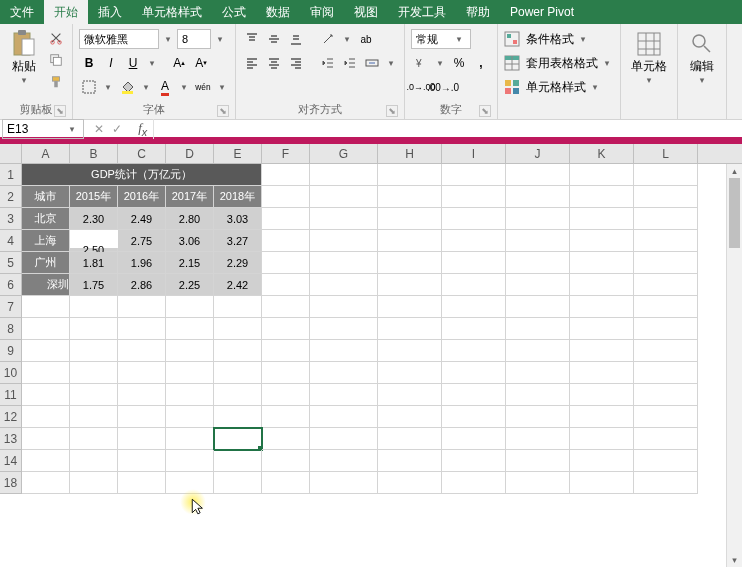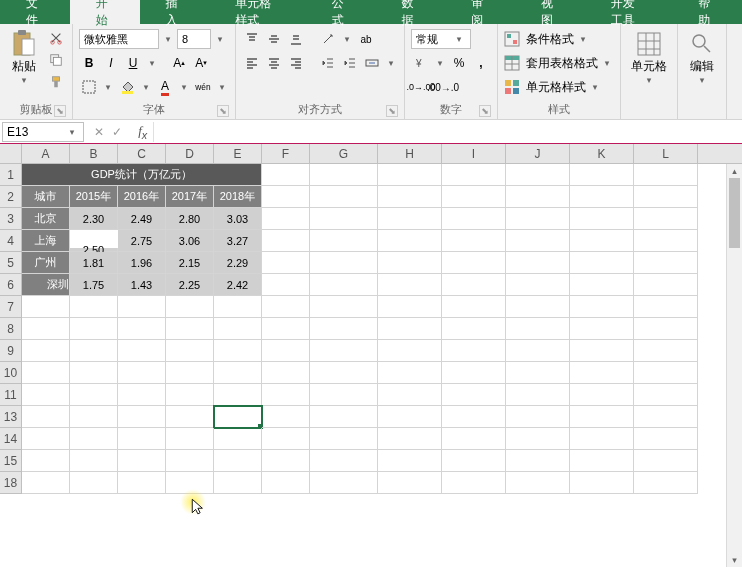--- a/index.html
+++ b/index.html
@@ -1,19 +1,19 @@
 <!DOCTYPE html>
 <html><head>
 <meta charset="utf-8">
 <style>
 * { margin: 0; padding: 0; box-sizing: border-box; font-family: "Microsoft YaHei", sans-serif; }
 body { background: #fff; font-size: 12px; overflow: hidden; width: 742px; height: 567px; }
 
 .tabs { background: #2b7d4b; height: 24px; display: flex; align-items: center; color: #fff; }
-.tab { padding: 0 26px; height: 100%; display: flex; align-items: center; cursor: pointer; font-size: 12px; }
+.tab { padding: 0 10px; height: 100%; display: flex; align-items: center; cursor: pointer; font-size: 12px; }
 .tab.active { background: #f1f1f1; color: #2b7d4b; }
 .tabs-right { margin-left: auto; display: flex; align-items: center; padding-right: 8px; gap: 12px; }
 .tabs-right span { display: flex; align-items: center; gap: 4px; }
 
 .ribbon { background: #f1f1f1; height: 96px; display: flex; border-bottom: 1px solid #d4d4d4; }
 .group { border-right: 1px solid #d4d4d4; padding: 4px 6px 2px; display: flex; flex-direction: column; position: relative; }
 .group-label { text-align: center; font-size: 11px; color: #666; margin-top: auto; padding-top: 2px; position: relative; }
 .group-label .launcher { position: absolute; right: 0; bottom: 0; font-size: 9px; color: #999; border: 1px solid #ccc; width: 12px; height: 12px; line-height: 10px; text-align: center; }
 .group-body { display: flex; gap: 4px; }
 
@@ -22,21 +22,21 @@
 .btn-small { width: 20px; height: 20px; display: flex; align-items: center; justify-content: center; cursor: pointer; font-size: 12px; text-align: right; }
 .row { display: flex; align-items: center; gap: 2px; height: 22px; }
 .stack { display: flex; flex-direction: column; gap: 2px; }
 
 .fontname { border: 1px solid #c0c0c0; background: #fff; height: 20px; width: 80px; padding: 0 4px; display: flex; align-items: center; font-size: 11px; }
 .fontsize { border: 1px solid #c0c0c0; background: #fff; height: 20px; width: 34px; padding: 0 4px; display: flex; align-items: center; font-size: 11px; }
 .dd { width: 14px; text-align: center; color: #666; font-size: 9px; }
 
 .numfmt { border: 1px solid #c0c0c0; background: #fff; height: 20px; width: 60px; padding: 0 4px; display: flex; align-items: center; justify-content: space-between; font-size: 11px; }
 
-.namebox-row { height: 24px; border-bottom: 1px solid #be185d; display: flex; align-items: center; background: #fff; }
+.namebox-row { height: 24px; border-bottom: 7px solid #be185d; display: flex; align-items: center; background: #fff; }
 .namebox { border: 1px solid #c0c0c0; width: 82px; height: 20px; margin-left: 2px; padding: 0 4px; display: flex; align-items: center; justify-content: space-between; font-size: 12px; }
 .fx-btns { display: flex; gap: 8px; padding: 0 10px; color: #999; }
 .fx-label { font-style: italic; font-family: serif; font-size: 13px; padding: 0 6px; color: #555; }
 .formula-bar { flex: 1; height: 20px; border-left: 1px solid #e0e0e0; }
 
 .grid-wrap { position: relative; height: 423px; overflow: hidden; }
 .colhdrs { display: flex; background: #e6e6e6; border-bottom: 1px solid #c0c0c0; height: 20px; }
 .corner { width: 22px; border-right: 1px solid #c0c0c0; background: #e6e6e6; }
 .colhdr { border-right: 1px solid #c0c0c0; text-align: center; line-height: 20px; color: #555; font-size: 12px; background: #e6e6e6; }
 .rowhdr { width: 22px; border-right: 1px solid #c0c0c0; border-bottom: 1px solid #c0c0c0; text-align: center; color: #555; font-size: 12px; background: #e6e6e6; display: flex; align-items: center; justify-content: center; }
@@ -66,20 +66,21 @@
   <div class="tab">文件</div>
   <div class="tab active">开始</div>
   <div class="tab">插入</div>
   <div class="tab">单元格样式</div>
   <div class="tab">公式</div>
   <div class="tab">数据</div>
   <div class="tab">审阅</div>
   <div class="tab">视图</div>
   <div class="tab">开发工具</div>
   <div class="tab">帮助</div>
+  <div class="tab">Power Pivot</div>
 </div>
 
 <div class="ribbon">
 
   <div class="group">
     <div class="group-body">
       <div class="btn-big">
         <div class="ico">
             <svg width="26" height="30" viewBox="0 0 26 30">
               <rect x="3" y="4" width="16" height="22" fill="#c9a86a" stroke="#996"></rect>
@@ -279,21 +280,20 @@
         <svg width="16" height="16">
             <rect x="1" y="1" width="6" height="6" fill="#e8b84a"></rect>
             <rect x="9" y="1" width="6" height="6" fill="#5a9"></rect>
             <rect x="1" y="9" width="6" height="6" fill="#e77"></rect>
             <rect x="9" y="9" width="6" height="6" fill="#48a"></rect>
           </svg>
         <span style="margin-left:4px">单元格样式</span>
           <span class="dd">▾</span>
       </div>
     </div>
-    <div class="group-label"><span>样式</span></div>
   </div>
 
   <div class="group">
     <div class="btn-big">
       <div class="ico">
           <svg width="26" height="26">
             <rect x="2" y="2" width="22" height="22" fill="none" stroke="#888"></rect>
             <path d="M2 10h22M2 18h22M10 2v22M18 2v22" stroke="#888"></path>
           </svg>
         </div>
@@ -416,21 +416,21 @@
         <div class="cell" style="width: 64px;"></div>
         <div class="cell" style="width: 64px;"></div>
         <div class="cell" style="width: 64px;"></div>
         <div class="cell" style="width: 64px;"></div>
         <div class="cell" style="width: 64px;"></div>
       </div>
       <div class="gridrow">
         <div class="rowhdr">6</div>
         <div class="cell city-cell" style="width: 48px; padding-left: 25px;">深圳</div>
         <div class="cell data-cell" style="width: 48px;">1.75</div>
-        <div class="cell data-cell" style="width: 48px;">1.43</div>
+        <div class="cell data-cell" style="width: 48px;">2.86</div>
         <div class="cell data-cell" style="width: 48px;">2.25</div>
         <div class="cell data-cell" style="width: 48px;">2.42</div>
         <div class="cell" style="width: 48px;"></div>
         <div class="cell" style="width: 68px;"></div>
         <div class="cell" style="width: 64px;"></div>
         <div class="cell" style="width: 64px;"></div>
         <div class="cell" style="width: 64px;"></div>
         <div class="cell" style="width: 64px;"></div>
         <div class="cell" style="width: 64px;"></div>
       </div>
@@ -503,51 +503,51 @@
         <div class="cell" style="width: 48px;"></div>
         <div class="cell" style="width: 48px;"></div>
         <div class="cell" style="width: 68px;"></div>
         <div class="cell" style="width: 64px;"></div>
         <div class="cell" style="width: 64px;"></div>
         <div class="cell" style="width: 64px;"></div>
         <div class="cell" style="width: 64px;"></div>
         <div class="cell" style="width: 64px;"></div>
       </div>
       <div class="gridrow">
+        <div class="rowhdr">12</div>
+        <div class="cell" style="width: 48px;"></div>
+        <div class="cell" style="width: 48px;"></div>
+        <div class="cell" style="width: 48px;"></div>
+        <div class="cell" style="width: 48px;"></div>
+        <div class="cell" style="width: 48px;"></div>
+        <div class="cell" style="width: 48px;"></div>
+        <div class="cell" style="width: 68px;"></div>
+        <div class="cell" style="width: 64px;"></div>
+        <div class="cell" style="width: 64px;"></div>
+        <div class="cell" style="width: 64px;"></div>
+        <div class="cell" style="width: 64px;"></div>
+        <div class="cell" style="width: 64px;"></div>
+      </div>
+      <div class="gridrow">
         <div class="rowhdr">13</div>
         <div class="cell" style="width: 48px;"></div>
         <div class="cell" style="width: 48px;"></div>
         <div class="cell" style="width: 48px;"></div>
         <div class="cell" style="width: 48px;"></div>
         <div class="cell selected" style="width: 48px;"></div>
         <div class="cell" style="width: 48px;"></div>
         <div class="cell" style="width: 68px;"></div>
         <div class="cell" style="width: 64px;"></div>
         <div class="cell" style="width: 64px;"></div>
         <div class="cell" style="width: 64px;"></div>
         <div class="cell" style="width: 64px;"></div>
         <div class="cell" style="width: 64px;"></div>
       </div>
       <div class="gridrow">
         <div class="rowhdr">14</div>
-        <div class="cell" style="width: 48px;"></div>
-        <div class="cell" style="width: 48px;"></div>
-        <div class="cell" style="width: 48px;"></div>
-        <div class="cell" style="width: 48px;"></div>
-        <div class="cell" style="width: 48px;"></div>
-        <div class="cell" style="width: 48px;"></div>
-        <div class="cell" style="width: 68px;"></div>
-        <div class="cell" style="width: 64px;"></div>
-        <div class="cell" style="width: 64px;"></div>
-        <div class="cell" style="width: 64px;"></div>
-        <div class="cell" style="width: 64px;"></div>
-        <div class="cell" style="width: 64px;"></div>
-      </div>
-      <div class="gridrow">
-        <div class="rowhdr">15</div>
         <div class="cell" style="width: 48px;"></div>
         <div class="cell" style="width: 48px;"></div>
         <div class="cell" style="width: 48px;"></div>
         <div class="cell" style="width: 48px;"></div>
         <div class="cell" style="width: 48px;"></div>
         <div class="cell" style="width: 48px;"></div>
         <div class="cell" style="width: 68px;"></div>
         <div class="cell" style="width: 64px;"></div>
         <div class="cell" style="width: 64px;"></div>
         <div class="cell" style="width: 64px;"></div>

